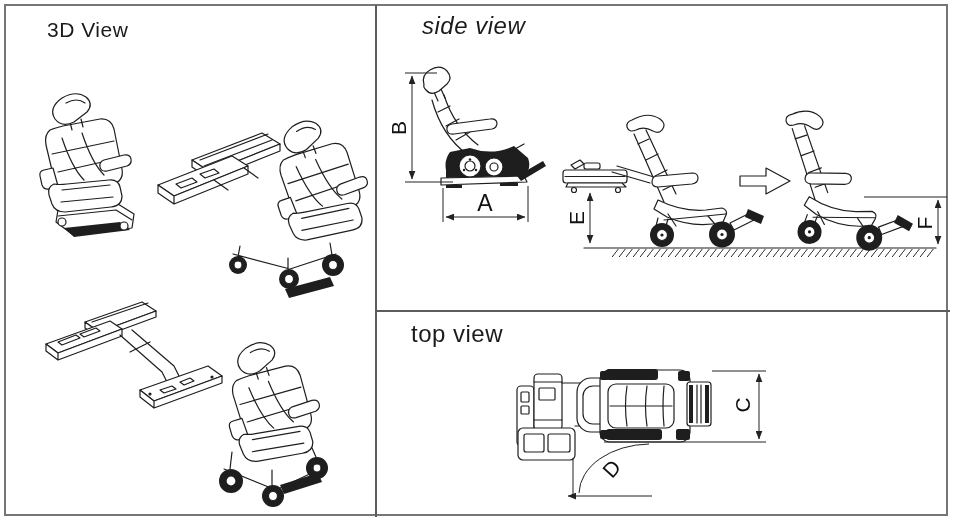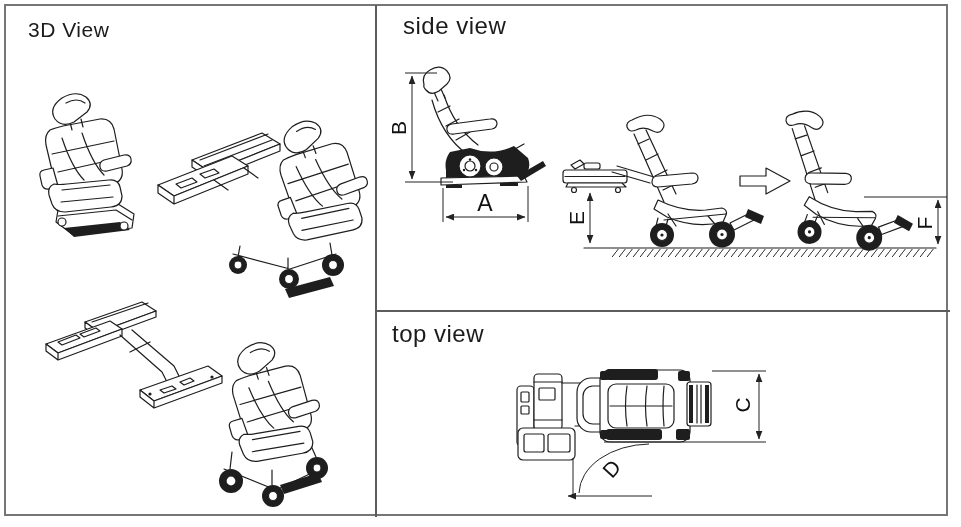--- a/index.html
+++ b/index.html
@@ -1,23 +1,23 @@
 <!DOCTYPE html>
 <html><head>
 <meta charset="utf-8">
 <style>
   html,body{margin:0;padding:0;background:#ffffff;}
   body{width:961px;height:527px;overflow:hidden;font-family:"Liberation Sans",sans-serif;position:relative;}
   .stage{position:absolute;left:0;top:0;width:961px;height:527px;background:#fff;}
   .frame{position:absolute;left:4px;top:4px;width:944px;height:512px;border:2px solid #767676;box-sizing:border-box;}
   .div-v{position:absolute;left:375px;top:5px;width:2px;height:512px;background:#5c5c5c;z-index:5;}
   .div-h{position:absolute;left:376px;top:310px;width:574px;height:2px;background:#5c5c5c;z-index:5;}
-  .ptitle{position:absolute;color:#1b1b1b;z-index:4;letter-spacing:0.5px;}
+  .ptitle{position:absolute;color:#1b1b1b;z-index:4;letter-spacing:0.5px;margin-left:19px;}
   .t3d{left:28px;top:18px;font-size:21px;}
-  .tside{left:403px;top:12px;font-size:24px;}
+  .tside{left:403px;top:12px;font-size:24px;font-style:italic;}
   .ttop{left:392px;top:320px;font-size:24px;}
   svg{position:absolute;overflow:visible;}
   .svg3d{left:0;top:0;}
   .svgside{left:375px;top:0;}
   .svgtop{left:375px;top:312px;}
   .ln{stroke:#1e1e1e;stroke-width:1.2;fill:none;stroke-linecap:round;stroke-linejoin:round;}
   .fw{fill:#ffffff;}
   .fd{fill:#1e1e1e;stroke:none;}
   .dim{stroke:#232323;stroke-width:1;fill:none;}
   text.dlab{font-size:21px;fill:#111;font-family:"Liberation Sans",sans-serif;}

